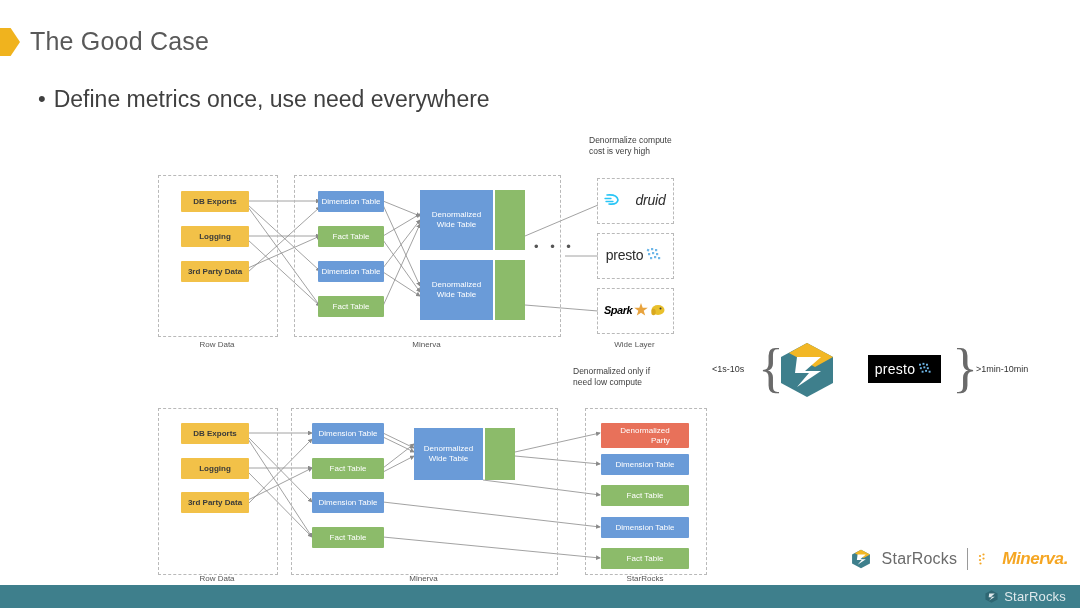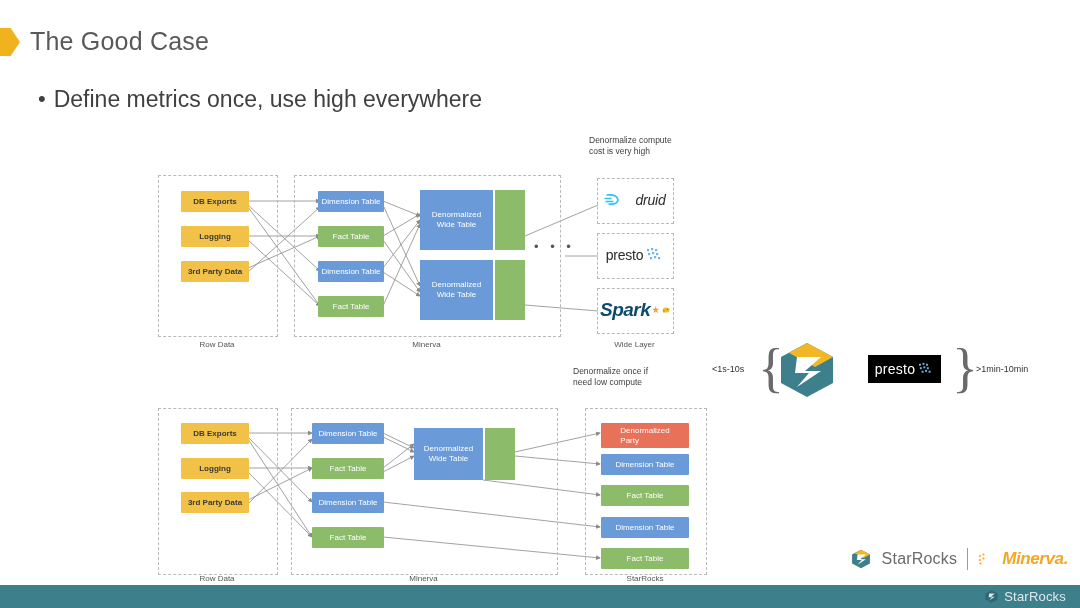--- a/index.html
+++ b/index.html
@@ -29,21 +29,21 @@
 
   
   .dash-box{
     position:absolute;border:1px dashed #b9b9b9;background:transparent;
   }
   .zone-label{
     position:absolute;font-size:8px;color:#555;text-align:center;white-space:nowrap;
   }
   .node{
     position:absolute;display:flex;align-items:center;justify-content:center;
-    font-size:8px;text-align:left;line-height:10px;border-radius:1px;
+    font-size:8px;text-align:right;line-height:10px;border-radius:1px;
   }
   .node.src{background:#F2C148;color:#3a3a3a;font-weight:600;}
   .node.dim{background:#6A9BD8;color:#ffffff;}
   .node.fact{background:#8CBB6A;color:#ffffff;}
   .node.denorm{background:#E8715A;color:#ffffff;}
   .wide-blue{position:absolute;background:#6A9BD8;color:#fff;display:flex;
     align-items:center;justify-content:center;font-size:8px;line-height:10px;text-align:center;}
   .wide-green{position:absolute;background:#8CBB6A;}
 
   .note{
@@ -78,21 +78,21 @@
 </head>
 <body>
 
 <div class="slide">
 
   <div class="title-marker"></div>
   <div class="slide-title">The Good Case</div>
 
   <div class="bullet-row">
     <span class="bullet-dot">•</span>
-    <span class="bullet-text">Define metrics once, use high everywhere</span>
+    <span class="bullet-text">Define metrics once, use need everywhere</span>
   </div>
 
   <svg class="edges" width="1080" height="608">
     <defs>
       <marker id="ah" markerWidth="6" markerHeight="6" refX="5" refY="3" orient="auto">
         <path d="M0,0 L6,3 L0,6 z" fill="#8a8a8a"></path>
       </marker>
     </defs>
     <g stroke="#8a8a8a" stroke-width="0.8" fill="none" marker-end="url(#ah)">
 
@@ -205,33 +205,33 @@
         <rect x="6" y="5" width="2.2" height="2.2"></rect>
         <rect x="10" y="6" width="2.2" height="2.2"></rect>
         <rect x="4" y="10" width="2.2" height="2.2"></rect>
         <rect x="8" y="9" width="2.2" height="2.2"></rect>
         <rect x="12" y="10" width="2.2" height="2.2"></rect>
       </g>
     </svg>
   </div>
 
   <div style="position:absolute;left:600px;top:298px;width:70px;height:24px;display:flex;align-items:center;justify-content:center;gap:2px;">
-    <span style="font-size:19px;color:#0c4a6e;font-weight:bold;font-style:italic;letter-spacing:-.5px;">Spark</span>
+    <span style="font-size:11px;color:#000000;font-weight:bold;font-style:italic;letter-spacing:-.5px;">Spark</span>
     <svg width="14" height="14" viewBox="0 0 14 14">
       <path d="M7 0 L8.7 4.8 L13.8 4.8 L9.7 7.8 L11.2 12.6 L7 9.7 L2.8 12.6 L4.3 7.8 L0.2 4.8 L5.3 4.8 Z" fill="#E8A33D"></path>
     </svg>
     <svg width="16" height="14" viewBox="0 0 16 14">
       <ellipse cx="8" cy="7" rx="6.5" ry="5" fill="#E9C02C"></ellipse>
       <ellipse cx="3.5" cy="9" rx="2.2" ry="3.2" fill="#D9A81E"></ellipse>
       <circle cx="10.5" cy="5.5" r="1" fill="#3a3a3a"></circle>
     </svg>
   </div>
 
   <div class="note" style="left:573px;top:366px;">
-    <div>Denormalize once if</div>
+    <div>Denormalized only if</div>
     <div>need low compute</div>
   </div>
 
   <div class="lat-label" style="left:712px;top:364px;">&lt;1s-10s</div>
   <div class="brace" style="left:758px;top:341px;">{</div>
 
   <svg style="position:absolute;left:775px;top:341px;" width="64" height="58" viewBox="0 0 64 58">
     <path d="M32 2 L58 16 L58 42 L32 56 L6 42 L6 16 Z" fill="#3E7F8C"></path>
     <path d="M32 2 L58 16 L40 26 L14 12 Z" fill="#F2B725"></path>
     <path d="M22 16 L46 16 L30 30 L46 30 L22 46 L34 32 L20 32 Z" fill="#ffffff"></path>

